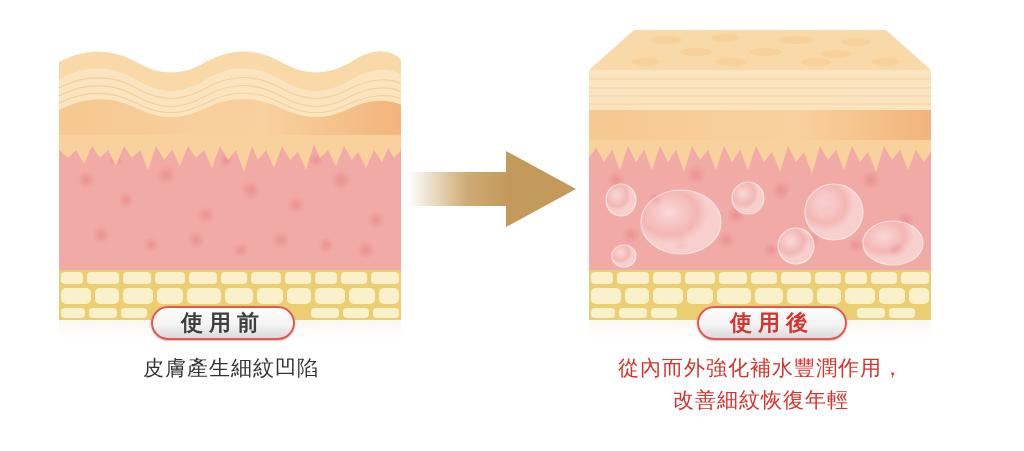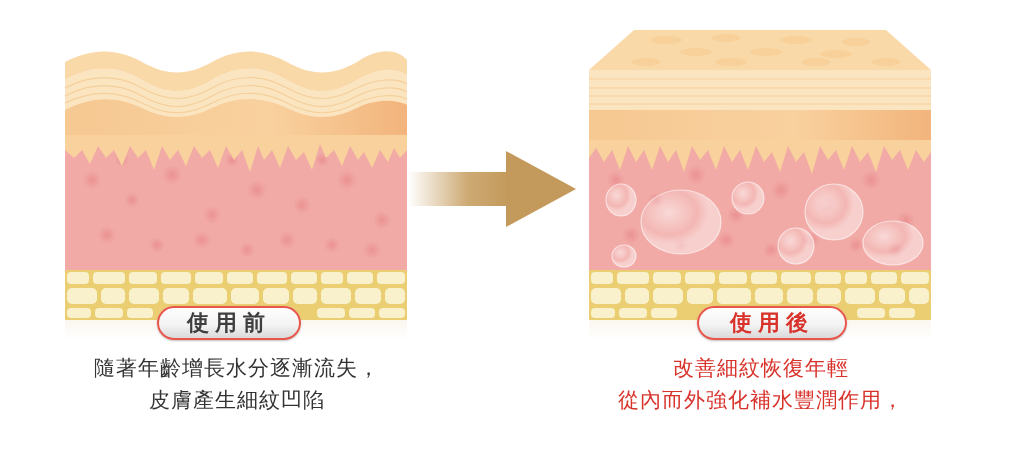--- a/index.html
+++ b/index.html
@@ -1,18 +1,18 @@
 <!DOCTYPE html>
 <html><head>
 <meta charset="utf-8">
 <style>
   html,body{margin:0;padding:0;background:#ffffff;}
   body{width:1024px;height:451px;position:relative;overflow:hidden;font-family:"DejaVu Sans","Liberation Sans",sans-serif;}
   .panel{position:absolute;top:0;width:350px;height:451px;}
-  .panel-left{left:62px;text-decoration:underline;}
+  .panel-left{left:56px;text-decoration:underline;}
   .panel-right{left:586px;}
   svg.skin{position:absolute;left:0;top:0;}
   .badge{position:absolute;top:306px;height:34px;border-radius:17px;
     background:linear-gradient(#ffffff 0%,#f3f3f3 55%,#d6d6d6 100%);
     box-shadow:0 0 0 2px #e8554a inset,0 1px 2px rgba(0,0,0,0.25);
     display:flex;align-items:center;justify-content:center;
     font-size:22px;letter-spacing:6px;font-weight:bold;}
   .badge-left{left:95px;width:144px;color:#3e3e3e;}
   .badge-right{left:111px;width:150px;color:#d8322b;}
   .caption{position:absolute;top:352px;width:350px;text-align:center;font-size:21px;line-height:32px;letter-spacing:1px;}
@@ -103,21 +103,20 @@
     <path d="M3,80 C30,65 55,65 80,80 C105,95 125,95 150,80 C175,65 200,65 225,80 C250,95 270,95 295,80 C315,68 335,68 345,75 L345,105 C335,100 315,98 295,108 C270,120 250,120 225,108 C200,96 175,96 150,108 C125,120 105,120 80,108 C55,96 30,96 3,110 Z" fill="#fbe5c1"></path>
     <g fill="none" stroke="#f5cf9b" stroke-width="1.2">
       <path d="M3,88 C30,74 55,74 80,88 C105,102 125,102 150,88 C175,74 200,74 225,88 C250,102 270,102 295,88 C315,78 335,78 345,84"></path>
       <path d="M3,96 C30,82 55,82 80,96 C105,110 125,110 150,96 C175,82 200,82 225,96 C250,110 270,110 295,96 C315,86 335,86 345,92"></path>
       <path d="M3,103 C30,90 55,90 80,103 C105,116 125,116 150,103 C175,90 200,90 225,103 C250,116 270,116 295,103 C315,94 335,94 345,99"></path>
     </g>
     <path d="M3,80 C30,65 55,65 80,80 C105,95 125,95 150,80 C175,65 200,65 225,80 C250,95 270,95 295,80 C315,68 335,68 345,75 L345,60 C335,48 315,48 295,62 C270,76 250,76 225,62 C200,48 175,48 150,62 C125,76 105,76 80,62 C55,48 30,48 3,62 Z" fill="#f9d9a8"></path>
   </svg>
   <div class="badge badge-left">使用前</div>
   <div class="caption caption-left">
-    <div>隨著年齡增長水分逐漸流失，</div>
     <div>皮膚產生細紋凹陷</div>
   </div>
 </div>
 
 <svg class="arrow" viewBox="0 0 168 76">
   <defs>
     <linearGradient id="arrG" x1="0" y1="0" x2="1" y2="0">
       <stop offset="0" stop-color="#c8a064" stop-opacity="0"></stop>
       <stop offset="0.6" stop-color="#c8a064" stop-opacity="0.9"></stop>
       <stop offset="1" stop-color="#c49a5c"></stop>
@@ -230,16 +229,16 @@
         <ellipse cx="180" cy="52" rx="16" ry="4"></ellipse>
         <ellipse cx="250" cy="54" rx="16" ry="4"></ellipse>
       <ellipse cx="60" cy="62" rx="14" ry="4"></ellipse>
         <ellipse cx="145" cy="62" rx="16" ry="4"></ellipse>
         <ellipse cx="230" cy="62" rx="14" ry="4"></ellipse>
         <ellipse cx="300" cy="62" rx="14" ry="4"></ellipse>
     </g>
   </svg>
   <div class="badge badge-right">使用後</div>
   <div class="caption caption-right">
+    <div>從內而外強化補水豐潤作用，</div>
     <div>改善細紋恢復年輕</div>
-    <div>從內而外強化補水豐潤作用，</div>
   </div>
 </div>
 
 </body></html>

